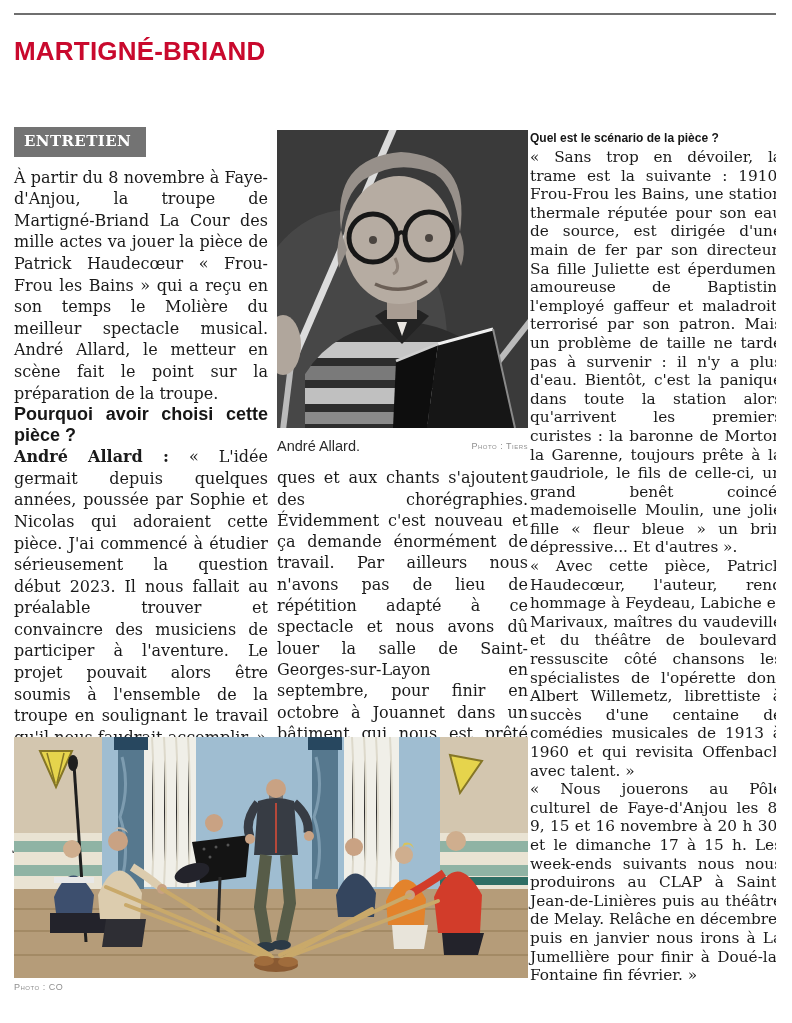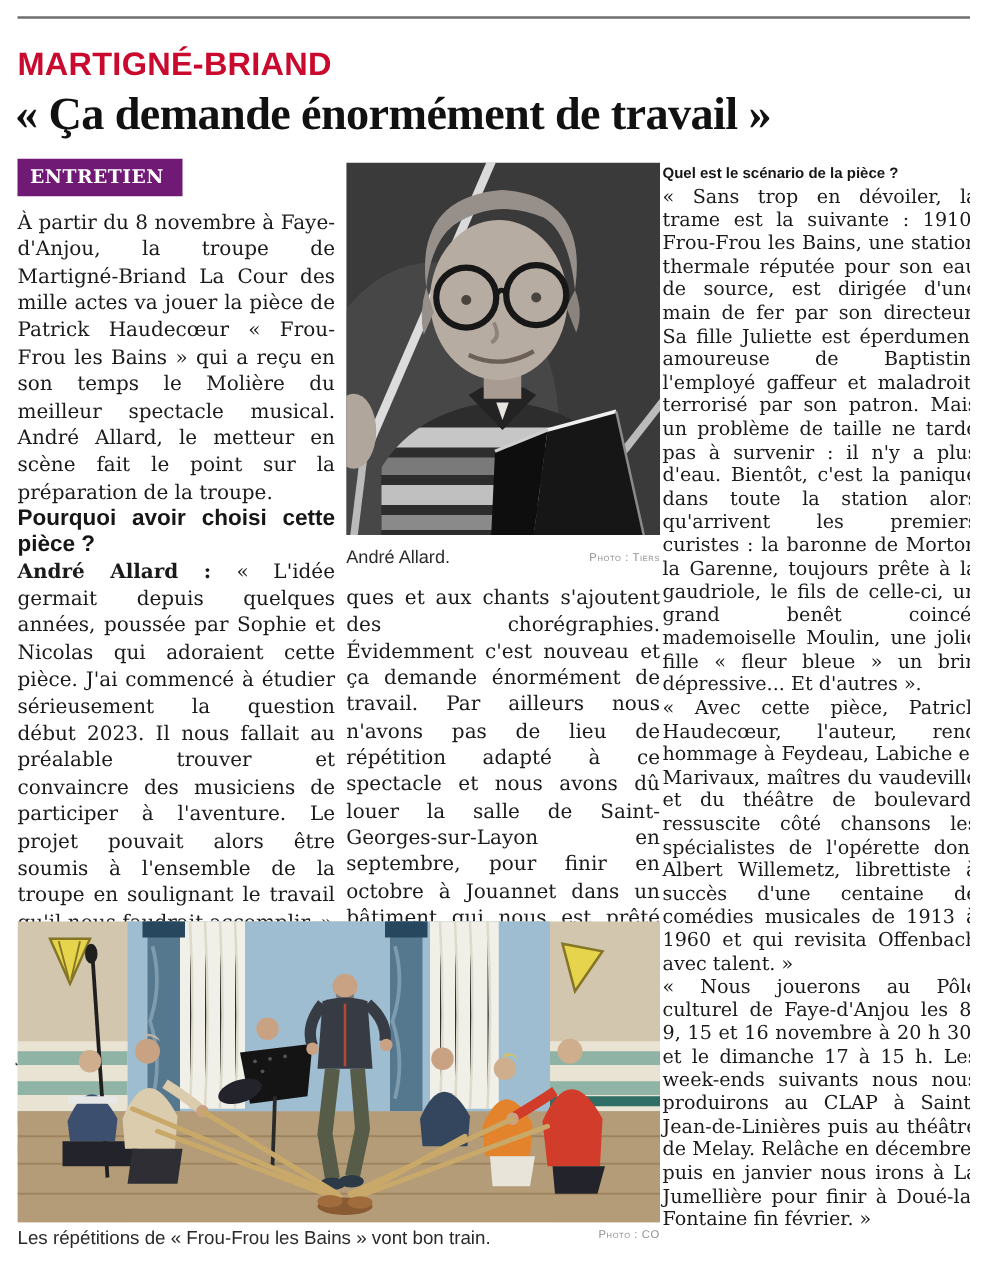--- a/index.html
+++ b/index.html
@@ -3,53 +3,52 @@
 <meta charset="utf-8">
 <style>
   html,body{margin:0;padding:0;background:#ffffff;}
   .page{position:relative;width:776px;height:1023px;background:#fff;overflow:hidden;
         font-family:"Liberation Sans",sans-serif;color:#1a1a1a;}
   .top-rule{position:absolute;left:14px;top:13px;width:764px;height:2px;background:#6f6f6f;}
   .kicker{position:absolute;left:14px;top:36px;font-size:26px;font-weight:bold;
           letter-spacing:.2px;color:#c9092d;font-family:"Liberation Sans",sans-serif;}
   .headline{position:absolute;left:12px;top:70px;width:760px;font-family:"Liberation Serif",serif;
             font-weight:bold;font-size:37px;letter-spacing:-.5px;color:#111;}
-  .badge{display:inline-block;background:#701a75;color:#fff;font-weight:bold;font-size:15px;
+  .badge{display:inline-block;background:#737373;color:#fff;font-weight:bold;font-size:15px;
          letter-spacing:.4px;padding:4px 15px 4px 10px;margin-bottom:10px;}
   .col{position:absolute;font-family:"DejaVu Serif","Liberation Serif",serif;}
   .col p{margin:0;text-align:justify;}
   .col-left{left:14px;top:127px;width:254px;font-size:16px;line-height:21.6px;}
   .col-mid{left:277px;top:130px;width:251px;font-size:16px;line-height:21.3px;}
   .col-right{left:530px;top:128px;width:252px;font-size:15.3px;line-height:18.6px;}
   .q-head{font-family:"Liberation Sans",sans-serif;font-weight:bold;font-size:18px;
           line-height:21px;color:#161616;margin:0 0 2px 0;text-align:left;}
   .col-right .q-head{font-size:12px;line-height:20px;}
   .mt16{margin-top:15px;}
   .mt22{margin-top:21px;}
   .mt28{margin-top:27px;}
   .speaker{font-weight:bold;}
   .photo-frame{display:block;}
-  .cap-row{display:flex;justify-content:space-between;align-items:flex-start;
+  .cap-row{display:flex;justify-content:space-between;align-items:flex-end;
            font-family:"Liberation Sans",sans-serif;}
   .caption{font-size:14.5px;color:#2a2a2a;}
   .credit{font-size:9px;color:#8f8f8f;font-variant:small-caps;letter-spacing:.5px;}
   .mid-caption-row{margin:8px 0 10px 0;}
   .bottom-photo{position:absolute;left:14px;top:737px;width:514px;height:241px;}
   .bottom-cap{position:absolute;left:14px;top:982px;width:514px;}
   .bottom-cap .caption{font-size:15px;}
   svg{display:block;}
 </style>
 </head>
 <body>
 
 <div class="page">
 
   <div class="top-rule"></div>
   <div class="kicker">MARTIGNÉ-BRIAND</div>
-  <h1 class="headline" style="margin:0;">« Ça demande énormément de travail »</h1>
 
   <div class="col col-left">
     <span class="badge">ENTRETIEN</span>
     <p>À partir du 8 novembre à Faye-d'Anjou, la troupe de Martigné-Briand La Cour des mille actes va jouer la pièce de Patrick Haudecœur « Frou-Frou les Bains » qui a reçu en son temps le Molière du meilleur spectacle musical. André Allard, le metteur en scène fait le point sur la préparation de la troupe.</p>
     <p class="q-head mt16">Pourquoi avoir choisi cette pièce ?</p>
     <p><span class="speaker">André Allard : </span><span>« L'idée germait depuis quelques années, poussée par Sophie et Nicolas qui adoraient cette pièce. J'ai commencé à étudier sérieusement la question début 2023. Il nous fallait au préalable trouver et convaincre des musiciens de participer à l'aventure. Le projet pouvait alors être soumis à l'ensemble de la troupe en soulignant le travail qu'il nous faudrait accomplir. »</span></p>
     <p class="q-head mt22">Quelles sont les difficultés rencontrées et les solutions mises en place ?</p>
     <p>« Nous avons fréquemment joué des comédies auxquelles nous incorporions des parties chantées. Mais là, à la comédie, aux situations burles-</p>
   </div>
 
@@ -214,17 +213,16 @@
         <line x1="424" y1="164" x2="268" y2="222"></line>
         <line x1="396" y1="158" x2="266" y2="218"></line>
         <line x1="358" y1="172" x2="264" y2="224"></line>
       </g>
       <ellipse cx="262" cy="228" rx="22" ry="7" fill="#8a5a32"></ellipse>
       <ellipse cx="250" cy="224" rx="10" ry="5" fill="#a06c3c"></ellipse>
       <ellipse cx="274" cy="225" rx="10" ry="5" fill="#a06c3c"></ellipse>
     </svg>
   </div>
   <div class="bottom-cap cap-row">
-    <span class="caption">Les répétitions de « Frou-Frou les Bains » vont bon train.</span>
     <span class="credit">Photo : CO</span>
   </div>
 
 </div>
 
 </body></html>

